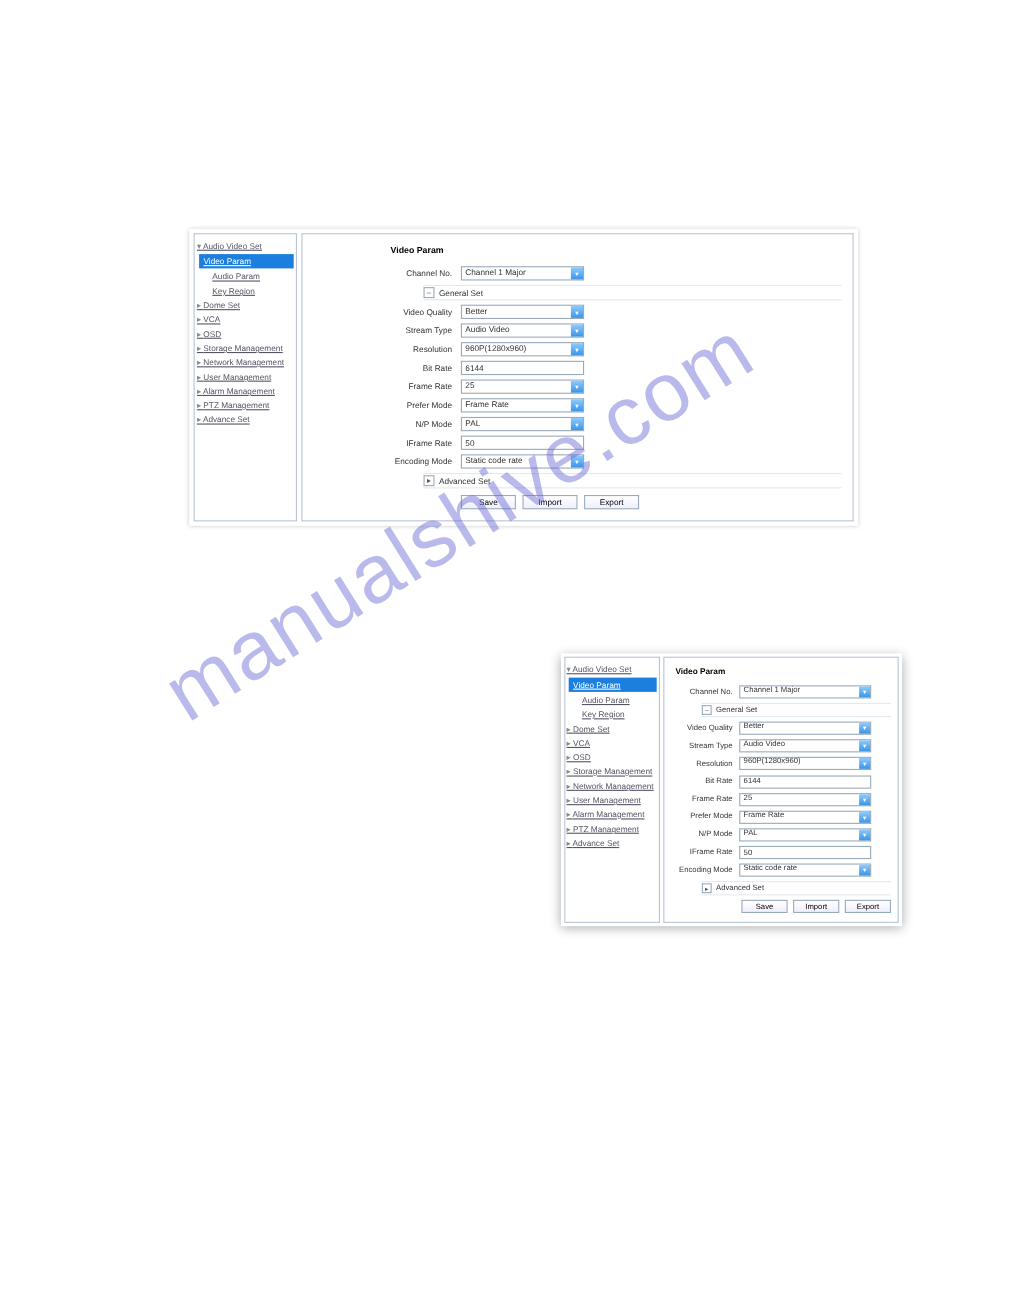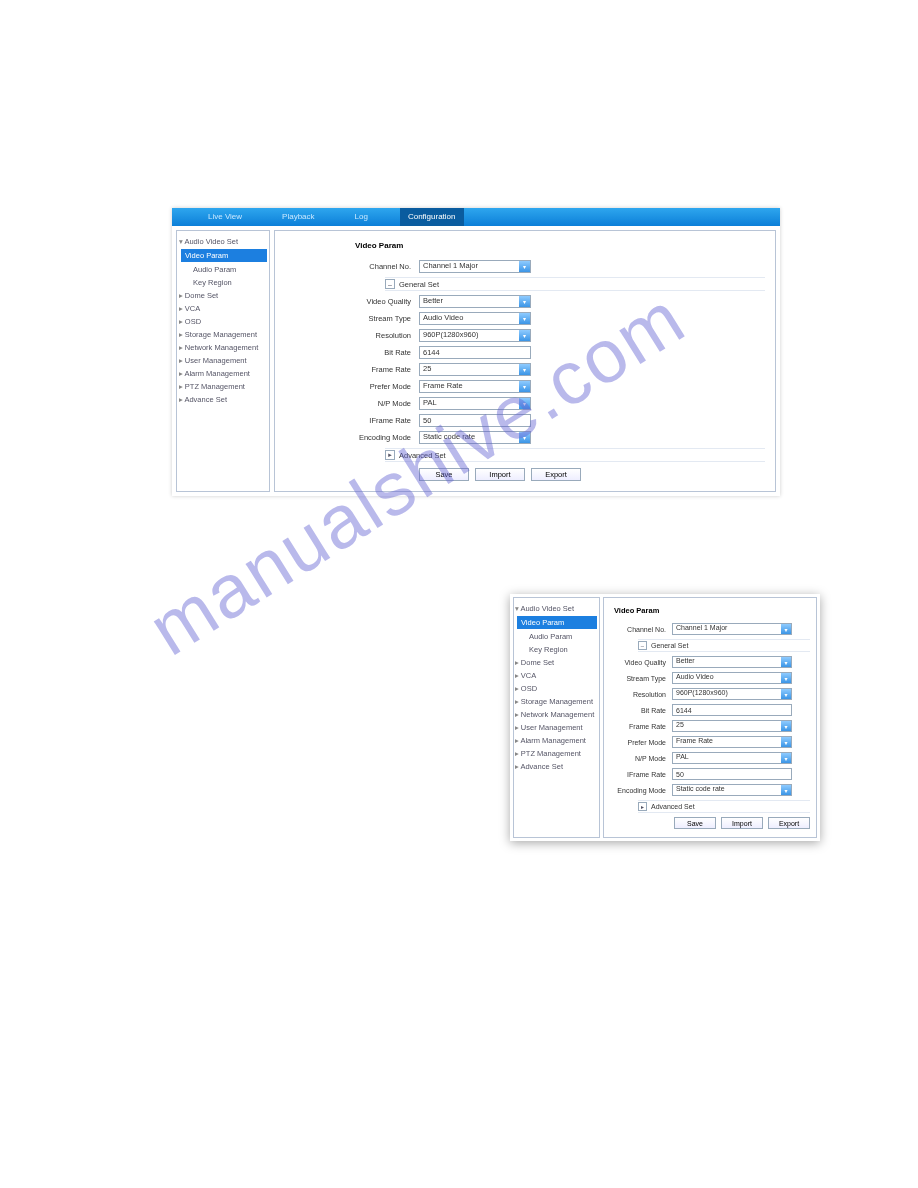--- a/index.html
+++ b/index.html
@@ -59,21 +59,21 @@
     display: flex;
     padding: 4px;
     gap: 4px;
   }
   .sidebar1 {
     width: 94px;
     border: 1px solid #b8c4d6;
     background: #fff;
     padding: 4px 0 60px 2px;
   }
-  .sb-item { padding: 2px 2px 2px 8px; color: #556; font-size: 7.5px; cursor: pointer; white-space: nowrap; }
+  .sb-item { padding: 2px 2px 2px 8px; color: #556; font-size: 7.5px; cursor: pointer; white-space: nowrap; text-decoration: underline; }
   .sb-item.top::before { content: "▾ "; color:#888; margin-left:-8px; }
   .sb-item.collapsed::before { content: "▸ "; color:#888; margin-left:-8px; }
   .sb-sub { padding-left: 14px; }
   .sb-item.sel { background: #1c7fe0; color: #fff; margin: 1px 2px; padding: 2px 4px; }
 
   .main1 {
     flex: 1;
     border: 1px solid #b8c4d6;
     padding: 10px 10px 10px 10px;
   }
@@ -140,26 +140,20 @@
   .sect2 .label { font-size:7px; color:#333;}
   .btns2 { display:flex; gap:5px; margin-top:4px; margin-left: 64px;}
   .btn2 { width:42px; height:12px; border:1px solid #9ab; background:linear-gradient(#fff,#eef); font-size:7px; display:flex; align-items:center; justify-content:center; cursor:pointer;}
 </style>
 </head>
 <body>
 
 <div class="watermark">manualshive.com</div>
 
 <div class="shot1">
-  <div class="topbar">
-    <div class="tab">Live View</div>
-    <div class="tab">Playback</div>
-    <div class="tab">Log</div>
-    <div class="tab active">Configuration</div>
-  </div>
   <div class="content1">
     <div class="sidebar1">
       <div class="sb-item top">Audio Video Set</div>
       <div class="sb-item sb-sub sel">Video Param</div>
       <div class="sb-item sb-sub">Audio Param</div>
       <div class="sb-item sb-sub">Key Region</div>
       <div class="sb-item collapsed">Dome Set</div>
       <div class="sb-item collapsed">VCA</div>
       <div class="sb-item collapsed">OSD</div>
       <div class="sb-item collapsed">Storage Management</div>

